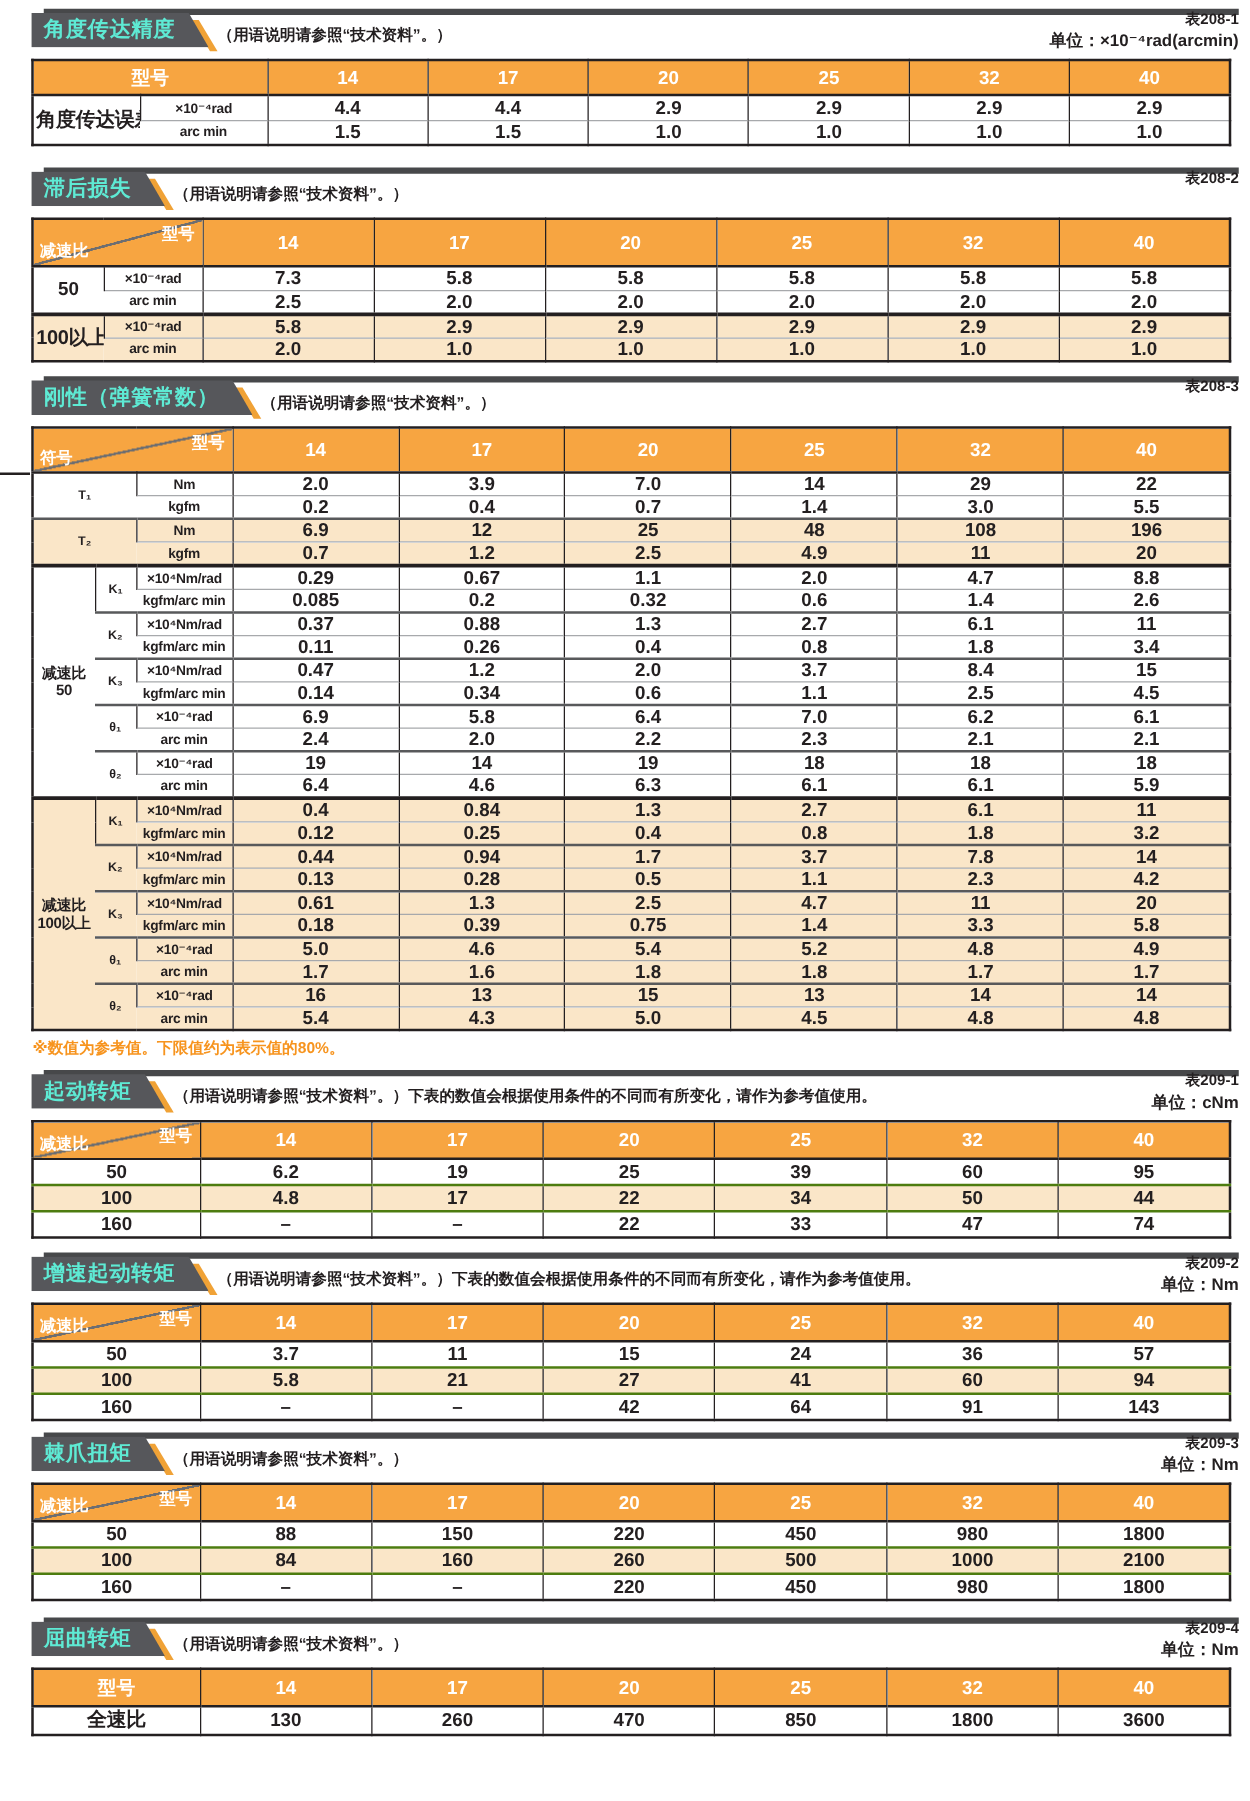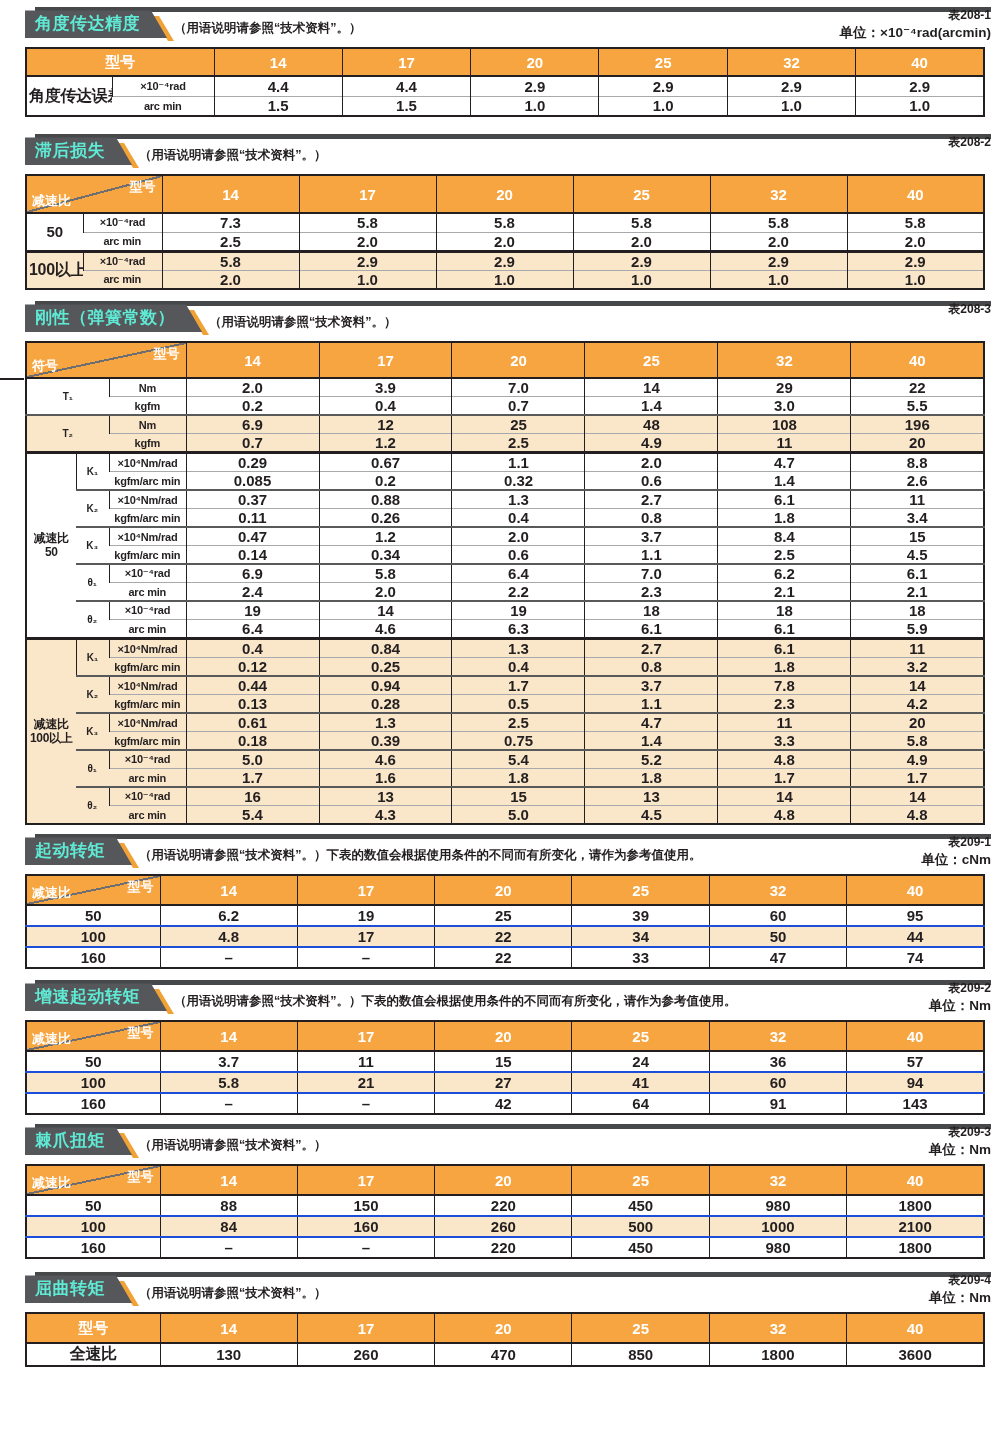--- a/index.html
+++ b/index.html
@@ -37,21 +37,21 @@
   
   table.dt{width:100%;border-collapse:collapse;table-layout:fixed;border:2px solid var(--ink);}
   .dt th,.dt td{border-left:1px solid var(--ink);padding:0 2px;text-align:center;
                 vertical-align:middle;overflow:hidden;}
   .dt th:first-child,.dt td:first-child{border-left:none;}
   .dt thead th{background-color:var(--orange);color:#fff;font-size:15px;font-weight:bold;
                border-bottom:2px solid var(--ink);}
   .dt td{font-size:15px;font-weight:bold;border-top:1px solid #A7A9AC;background:#fff;}
   .dt tbody tr:first-child td{border-top:none;}
   tr.shade td{background:var(--cream);}
-  tr.sep-m td{border-top:2px solid #1d4ed8;}
+  tr.sep-m td{border-top:2px solid #4d7c0f;}
   tr.sep-t td{border-top:2px solid #58595B;}
   tr.sep-g td{border-top:3px solid var(--ink);}
   td.unit{font-size:11px;letter-spacing:-0.2px;}
   td.lab{font-size:15px;white-space:nowrap;}
   td.lab-s{font-size:16px;white-space:nowrap;letter-spacing:-0.3px;}
   td.lab-m{font-size:12px;white-space:pre-line;line-height:1.15;letter-spacing:-0.3px;}
   td.sym{font-size:10px;}
   th.diag{position:relative;background-image:linear-gradient(to bottom right,
             transparent calc(50% - 1px),#6D6E71 calc(50% - 1px),
             #6D6E71 calc(50% + 1px),transparent calc(50% + 1px));}
@@ -490,20 +490,21 @@
               <td>5.4</td>
               <td>4.3</td>
               <td>5.0</td>
               <td>4.5</td>
               <td>4.8</td>
               <td>4.8</td>
             </tr>
           </tbody>
       </table>
     </div>
+    <p class="footnote">※数值为参考值。下限值约为表示值的80%。</p>
   </section>
 
   <section class="sec" id="s4">
     <header class="sec-head">
       <div class="sec-bar"></div>
       <div class="tbox-wrap">
         <div class="tacc"></div>
         <h2 class="tbox">起动转矩</h2>
       </div>
       <p class="subtitle">（用语说明请参照“技术资料”。）下表的数值会根据使用条件的不同而有所变化，请作为参考值使用。</p>

